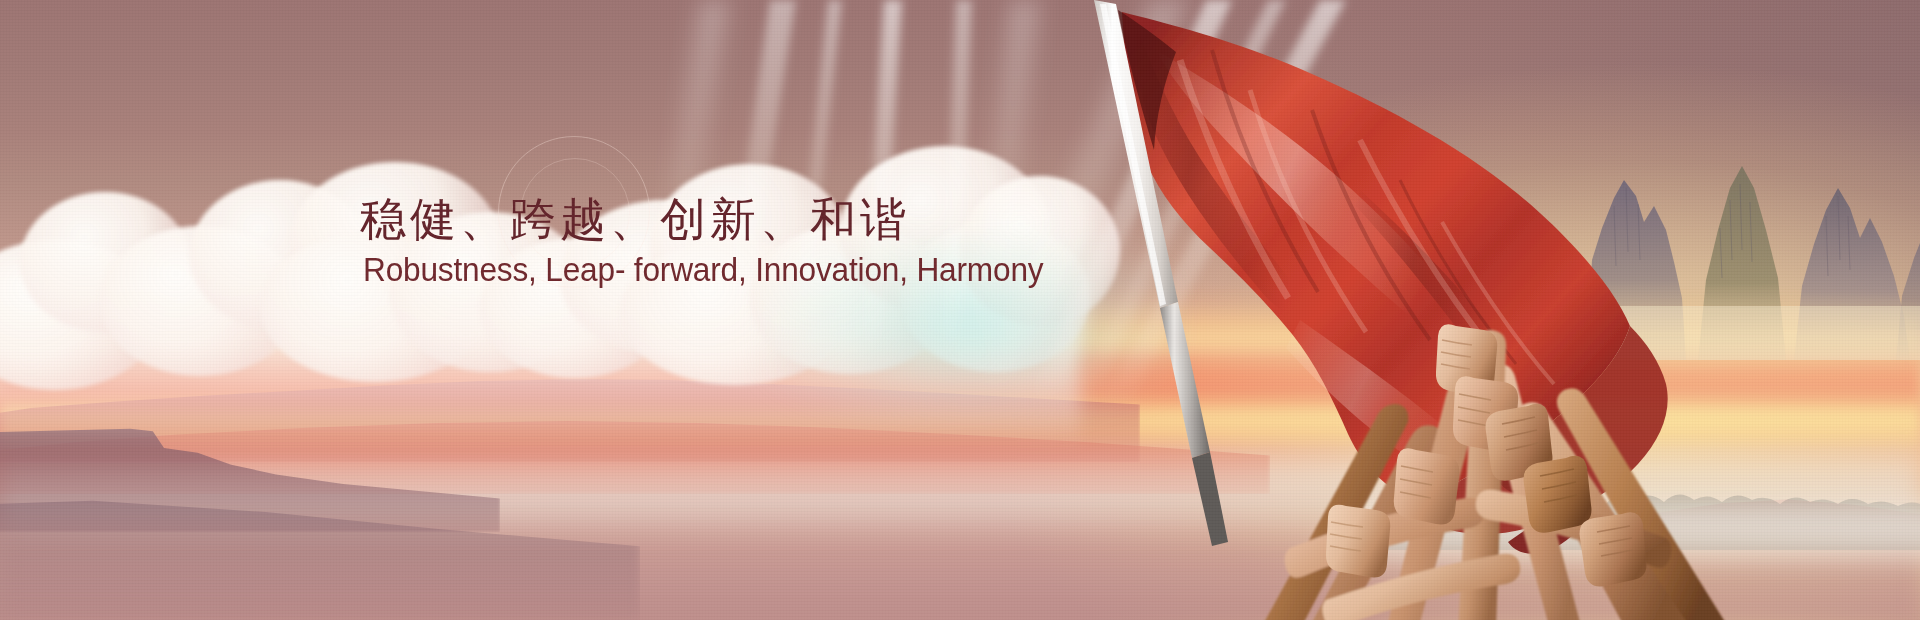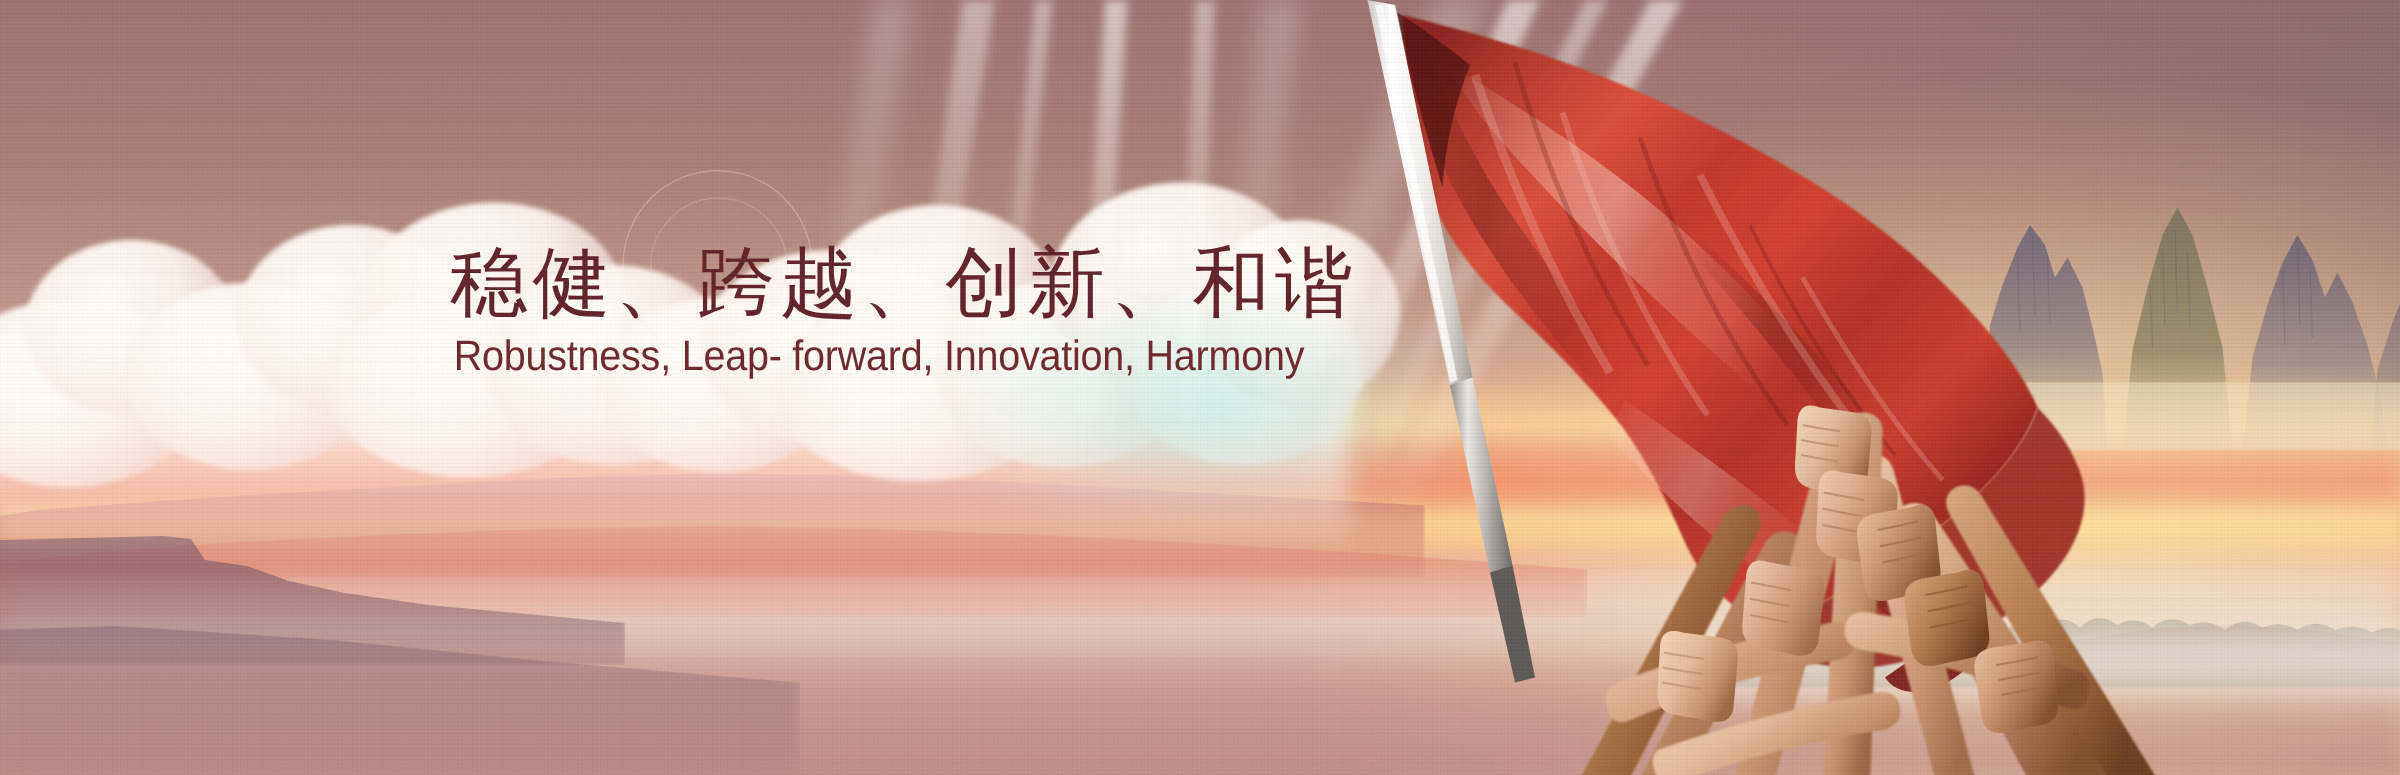--- a/index.html
+++ b/index.html
@@ -296,22 +296,22 @@
   .slogan-block {
     position: absolute;
     left: 360px;
     top: 196px;
     width: 720px;
     text-align: left;
     pointer-events: none;
   }
   .slogan-cn {
     margin: 0;
-    font-family: Liberation Serif, serif;
-    font-size: 62px;
+    font-family: Liberation Sans, sans-serif;
+    font-size: 46px;
     line-height: 1.0;
     letter-spacing: 4px;
     font-weight: 400;
     color: #63232a;
     white-space: nowrap;
   }
   .slogan-en {
     margin: 10px 0 0 3px;
     font-family: "Liberation Sans", "DejaVu Sans", sans-serif;
     font-size: 34px;

